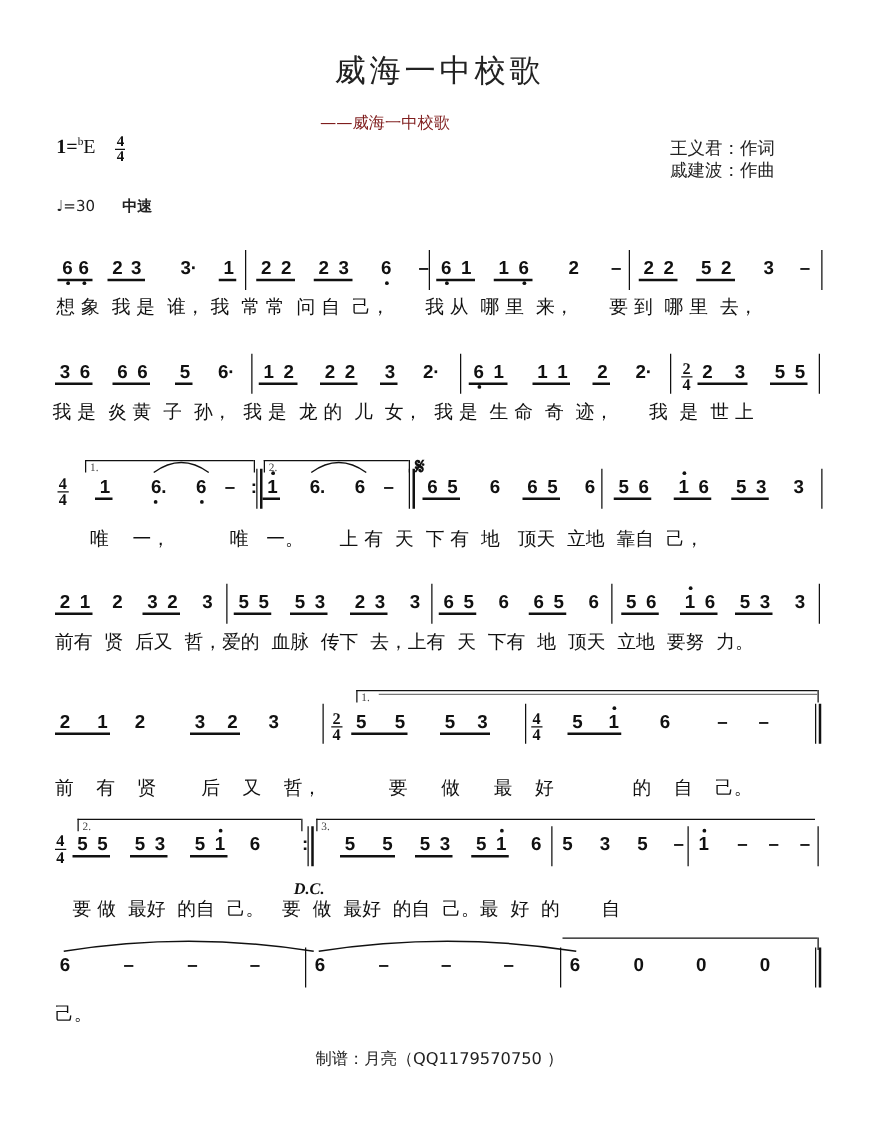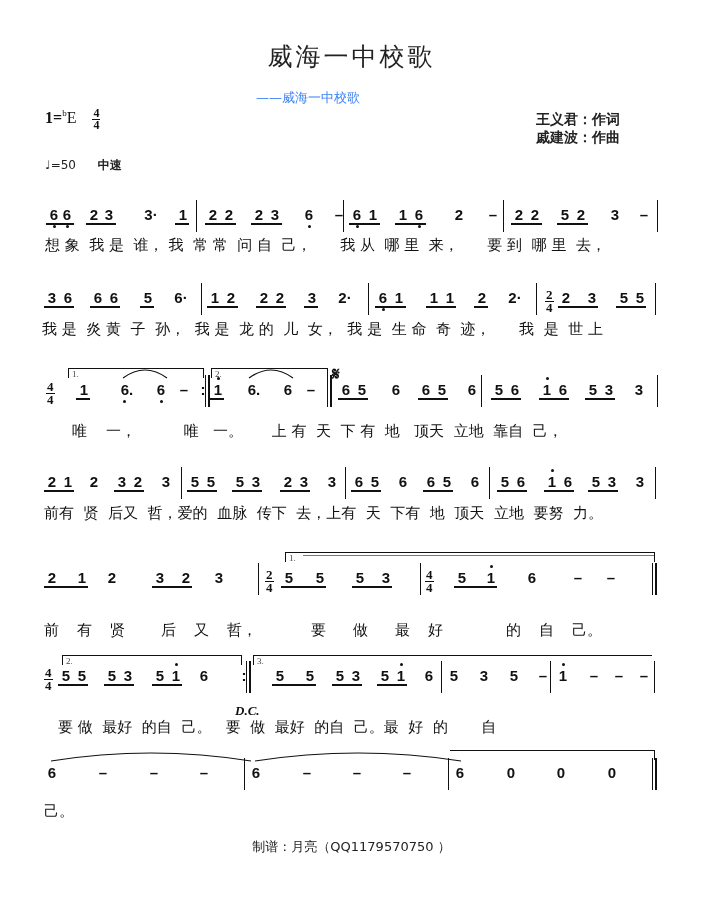--- a/index.html
+++ b/index.html
@@ -1,25 +1,25 @@
 <!DOCTYPE html>
 <html><head>
 <meta charset="utf-8">
 <style>
   html, body { margin:0; padding:0; background:#ffffff; }
   body { width:703px; height:897px; position:relative; overflow:hidden; color:#111; font-family:"DejaVu Sans", sans-serif; }
   .abs { position:absolute; }
   .title { left:0; width:703px; top:40px; text-align:center; font-size:25px; letter-spacing:3px; color:#222; }
-  .subtitle { left:0; width:596px; top:89px; text-align:center; font-size:13px; color:#3b82f6; padding-left:20px; box-sizing:border-box; }
+  .subtitle { left:0; width:596px; top:89px; text-align:center; font-size:13px; color:#7f1d1d; padding-left:20px; box-sizing:border-box; }
   .key { left:45px; top:108px; font-family:"Liberation Serif", serif; font-size:16px; font-weight:bold; }
   .key sup { font-size:9px; font-weight:normal; }
   .key .E { font-weight:normal; }
   .timesig { display:inline-flex; flex-direction:column; align-items:center; line-height:10px; font-weight:bold; font-family:"Liberation Serif", serif; font-size:12px; vertical-align:middle; }
   .timesig .top { border-bottom:1px solid #111; padding:0 1px 1px 1px; }
-  .credits { left:536px; top:110px; font-size:14px; line-height:18px; color:#222;font-weight:bold; }
+  .credits { left:536px; top:110px; font-size:14px; line-height:18px; color:#222; }
   .tempo { left:45px; top:157px; font-size:12px; color:#222; }
   .tempo .speed { margin-left:18px; font-weight:bold; }
   .note { position:absolute; font-family:"Liberation Sans", sans-serif; font-weight:bold; font-size:15px; width:12px; text-align:center; line-height:16px; }
   .uline { position:absolute; height:1.5px; background:#111; }
   .dot-low { position:absolute; width:3px; height:3px; border-radius:50%; background:#111; }
   .dot-high { position:absolute; width:3px; height:3px; border-radius:50%; background:#111; }
   .bar { position:absolute; width:1.2px; background:#111; }
   .lyric { position:absolute; font-size:15px; color:#111; letter-spacing:0px; white-space:nowrap; font-family:"DejaVu Sans", sans-serif; }
   .volta { position:absolute; border-top:1.2px solid #111; }
   .volta-l { position:absolute; width:1.2px; background:#111; }
@@ -45,21 +45,21 @@
     <span>4</span>
   </span>
 </div>
 
 <div class="abs credits">
   <div>王义君：作词</div>
   <div>戚建波：作曲</div>
 </div>
 
 <div class="abs tempo">
-  <span>♩=50</span>
+  <span>♩=30</span>
   <span class="speed">中速</span>
 </div>
 
 <div id="score">
     <div class="note" style="left: 48px; top: 207px;">6</div>
     <div class="dot-low" style="left: 52.5px; top: 225px;"></div>
     <div class="note" style="left: 61px; top: 207px;">6</div>
     <div class="dot-low" style="left: 65.5px; top: 225px;"></div>
     <div class="note" style="left: 88px; top: 207px;">2</div>
     <div class="note" style="left: 103px; top: 207px;">3</div>

